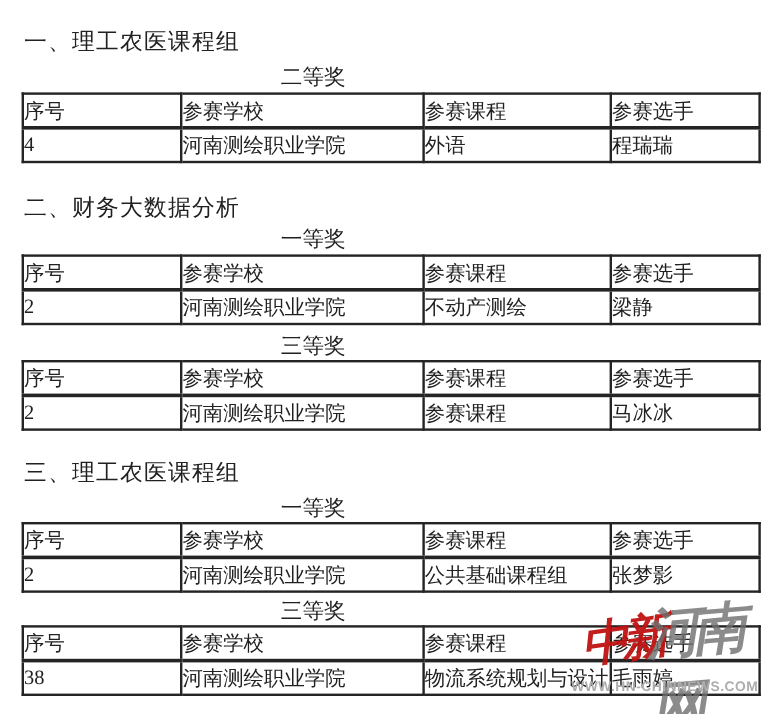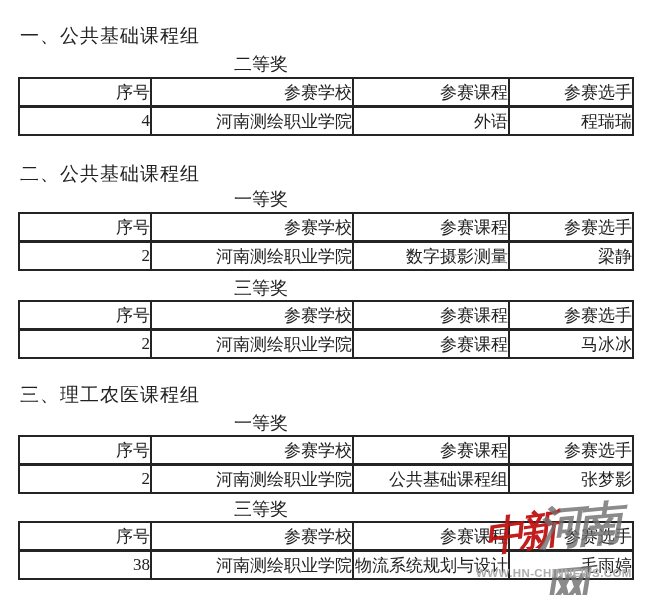--- a/index.html
+++ b/index.html
@@ -32,21 +32,21 @@
     margin-left: 18px;
   }
   table.award-table col.c1 { width: 132px; }
   table.award-table col.c2 { width: 202px; }
   table.award-table col.c3 { width: 156px; }
   table.award-table col.c4 { width: 124px; }
   table.award-table th, table.award-table td {
     border: 2px solid #242424;
     height: 26px;
     padding: 0;
-    text-align: right;
+    text-align: left;
     vertical-align: middle;
     font-size: 17px;
     font-weight: normal;
     white-space: nowrap;
     overflow: hidden;
   }
   table.award-table th { border-bottom-width: 3px; }
 
   
   #s1-title   { margin-top: 25px; }
@@ -80,21 +80,21 @@
     position: absolute; left: 476px; top: 567px;
     font-family: "Liberation Sans", sans-serif;
     font-size: 11.5px; font-weight: bold;
     color: #adadad; letter-spacing: 0.4px;
     z-index: 5; pointer-events: none;
   }
 </style>
 </head>
 <body>
 
-<h2 class="section-title" id="s1-title">一、公共基础课程组</h2>
+<h2 class="section-title" id="s1-title">一、理工农医课程组</h2>
 <div class="prize-label" id="p1">二等奖</div>
 <table class="award-table" id="t1">
   <colgroup>
       <col class="c1">
       <col class="c2">
       <col class="c3">
       <col class="c4">
     </colgroup>
   <thead>
     <tr>
@@ -107,42 +107,42 @@
   <tbody>
     <tr>
       <td>4</td>
       <td>河南测绘职业学院</td>
       <td>外语</td>
       <td>程瑞瑞</td>
     </tr>
   </tbody>
 </table>
 
-<h2 class="section-title" id="s2-title">二、公共基础课程组</h2>
+<h2 class="section-title" id="s2-title">二、财务大数据分析</h2>
 <div class="prize-label" id="p2">一等奖</div>
 <table class="award-table" id="t2">
   <colgroup>
       <col class="c1">
       <col class="c2">
       <col class="c3">
       <col class="c4">
     </colgroup>
   <thead>
     <tr>
       <th>序号</th>
       <th>参赛学校</th>
       <th>参赛课程</th>
       <th>参赛选手</th>
     </tr>
   </thead>
   <tbody>
     <tr>
       <td>2</td>
       <td>河南测绘职业学院</td>
-      <td>数字摄影测量</td>
+      <td>不动产测绘</td>
       <td>梁静</td>
     </tr>
   </tbody>
 </table>
 
 <div class="prize-label" id="p3">三等奖</div>
 <table class="award-table" id="t3">
   <colgroup>
       <col class="c1">
       <col class="c2">

